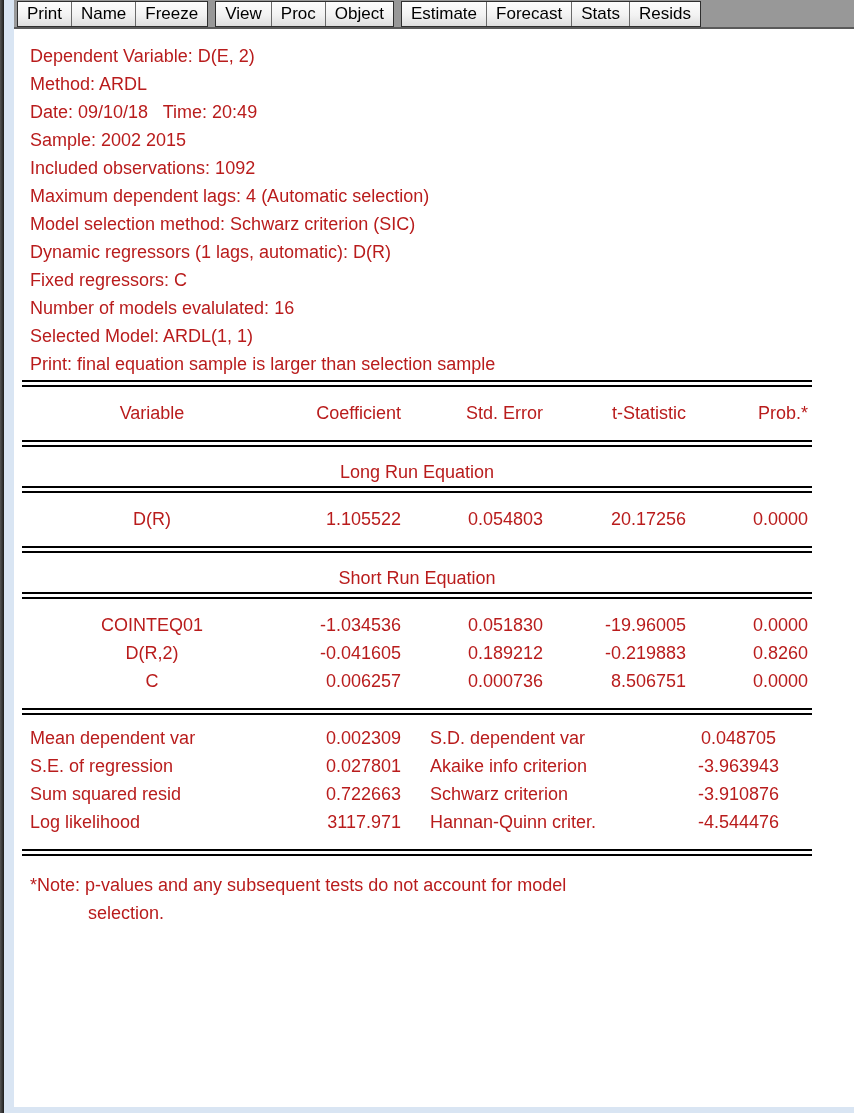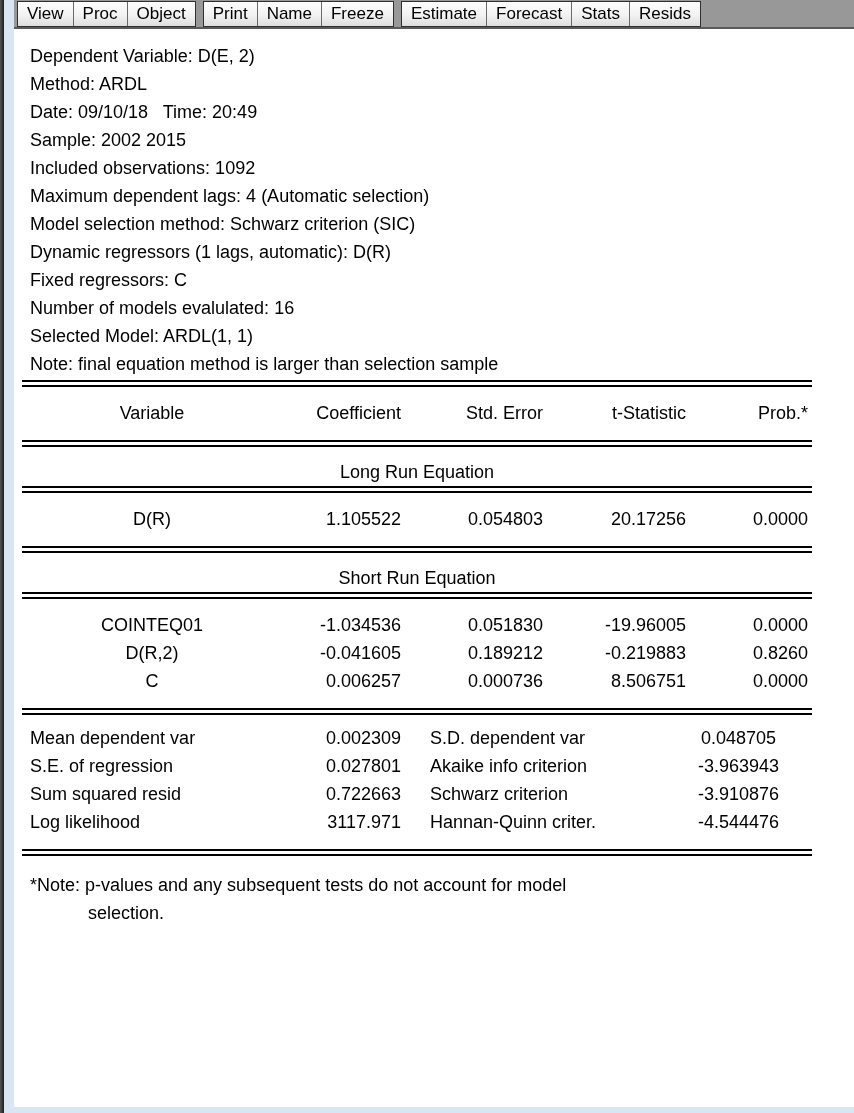--- a/index.html
+++ b/index.html
@@ -31,21 +31,21 @@
     font-size: 17px; color: #000;
     background: linear-gradient(to bottom, #fdfdfd 0%, #f2f2f2 55%, #dedede 100%);
     border: none; border-right: 1px solid #6a6a6a;
     padding: 0 9px; height: 100%; cursor: pointer; white-space: nowrap;
   }
   .tb-btn:last-child { border-right: none; }
 
   
   .content {
     position: absolute; left: 14px; top: 31px; width: 840px;
-    color: #000000; font-size: 18px;
+    color: #b91c1c; font-size: 18px;
   }
   .info-block { padding: 11px 0 0 16px; }
   .info-line { line-height: 28px; white-space: pre; }
 
   .outtable { margin: 2px 0 0 8px; width: 790px; }
   .dline { border-top: 2px solid #000; border-bottom: 2px solid #000; height: 7px; }
 
   .crow { display: grid; grid-template-columns: 260px 121px 142px 143px 122px; line-height: 28px; }
   .crow .c0 { text-align: center; }
   .crow .c1, .crow .c2, .crow .c3, .crow .c4 { text-align: right; padding-right: 2px; }
@@ -67,28 +67,28 @@
 <body>
 
 <div class="window">
 
   <div class="edge-dark"></div>
   <div class="edge-blue-left"></div>
   <div class="edge-blue-bottom"></div>
 
   <div class="toolbar">
     <div class="btn-group">
+      <button class="tb-btn">Print</button>
+      <button class="tb-btn">Name</button>
+      <button class="tb-btn">Freeze</button>
+    </div>
+    <div class="btn-group">
       <button class="tb-btn">View</button>
       <button class="tb-btn">Proc</button>
       <button class="tb-btn">Object</button>
-    </div>
-    <div class="btn-group">
-      <button class="tb-btn">Print</button>
-      <button class="tb-btn">Name</button>
-      <button class="tb-btn">Freeze</button>
     </div>
     <div class="btn-group">
       <button class="tb-btn">Estimate</button>
       <button class="tb-btn">Forecast</button>
       <button class="tb-btn">Stats</button>
       <button class="tb-btn">Resids</button>
     </div>
   </div>
 
   <div class="content">
@@ -98,21 +98,21 @@
       <div class="info-line">Method: ARDL</div>
       <div class="info-line">Date: 09/10/18   Time: 20:49</div>
       <div class="info-line">Sample: 2002 2015</div>
       <div class="info-line">Included observations: 1092</div>
       <div class="info-line">Maximum dependent lags: 4 (Automatic selection)</div>
       <div class="info-line">Model selection method: Schwarz criterion (SIC)</div>
       <div class="info-line">Dynamic regressors (1 lags, automatic): D(R)</div>
       <div class="info-line">Fixed regressors: C</div>
       <div class="info-line">Number of models evalulated: 16</div>
       <div class="info-line">Selected Model: ARDL(1, 1)</div>
-      <div class="info-line">Note: final equation method is larger than selection sample</div>
+      <div class="info-line">Print: final equation sample is larger than selection sample</div>
     </div>
 
     <div class="outtable">
 
       <div class="dline"></div>
 
       <div class="crow head-row">
         <div class="c0">Variable</div>
         <div class="c1">Coefficient</div>
         <div class="c2">Std. Error</div>

